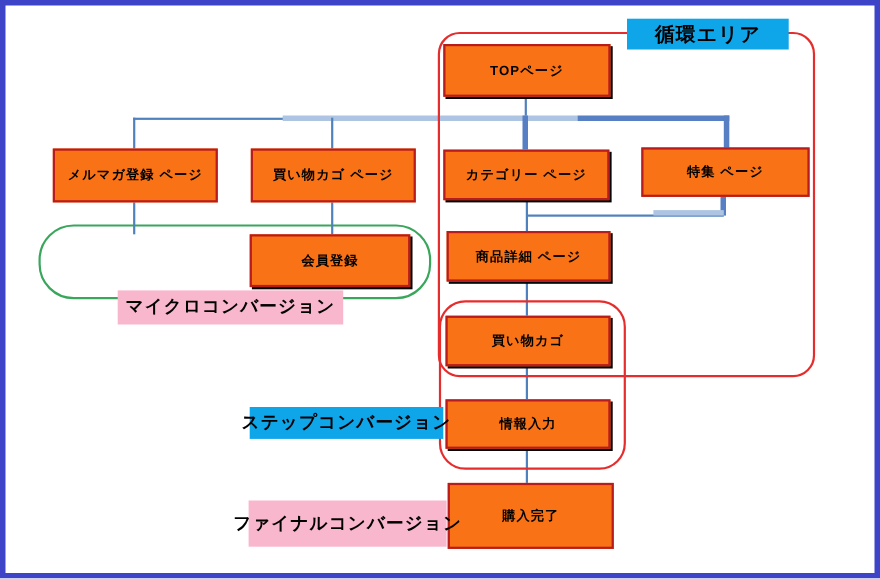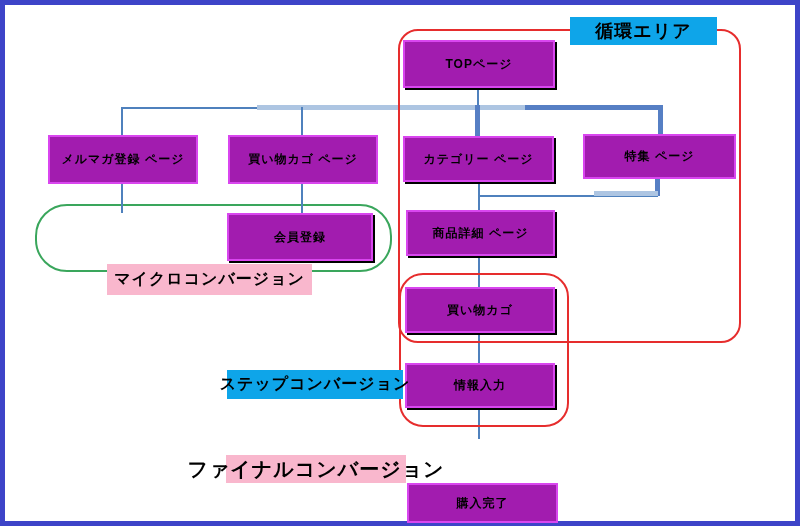--- a/index.html
+++ b/index.html
@@ -3,21 +3,21 @@
 <meta charset="utf-8">
 <style>
   html,body{margin:0;padding:0;background:#fff;}
   #frame{
     position:relative;width:800px;height:526px;background:#ffffff;
     box-shadow:inset 0 0 0 5px #3d44c8;overflow:hidden;
     font-family:"Liberation Sans",sans-serif;color:#000;
   }
   
   .box{
-    position:absolute;background:#a21caf;border:2px solid #d946ef;
+    position:absolute;background:#f97316;border:2px solid #b91c1c;
     display:flex;align-items:center;justify-content:center;
     font-size:12px;font-weight:bold;letter-spacing:1px;
     box-sizing:border-box;z-index:4;white-space:nowrap;
   }
   .box.shadow{box-shadow:2px 2px 0 0 #000;}
   
   .hline,.vline{position:absolute;z-index:2;}
   .hline{height:2px;background:#4f81bd;}
   .vline{width:2px;background:#4f81bd;}
   .hline.thick{height:5px;background:#567fc4;}
@@ -64,20 +64,20 @@
 
   <div class="box shadow" style="left:403px;top:40px;width:152px;height:48px;">TOPページ</div>
   <div class="box" style="left:48px;top:135px;width:150px;height:49px;">メルマガ登録 ページ</div>
   <div class="box" style="left:228px;top:135px;width:150px;height:49px;">買い物カゴ ページ</div>
   <div class="box shadow" style="left:403px;top:136px;width:151px;height:46px;">カテゴリー ページ</div>
   <div class="box" style="left:583px;top:134px;width:153px;height:45px;">特集 ページ</div>
   <div class="box shadow" style="left:227px;top:213px;width:146px;height:48px;">会員登録</div>
   <div class="box shadow" style="left:406px;top:210px;width:149px;height:46px;">商品詳細 ページ</div>
   <div class="box shadow" style="left:405px;top:287px;width:150px;height:46px;">買い物カゴ</div>
   <div class="box shadow" style="left:405px;top:363px;width:150px;height:45px;">情報入力</div>
-  <div class="box" style="left:407px;top:439px;width:151px;height:40px;margin-top:44px;">購入完了</div>
+  <div class="box" style="left:407px;top:439px;width:151px;height:60px;">購入完了</div>
 
   <div class="tag green" style="left:570px;top:17px;width:147px;height:28px;font-size:18px;">循環エリア</div>
   <div class="tag pink" style="left:107px;top:264px;width:205px;height:31px;font-size:16px;">マイクロコンバージョン</div>
   <div class="tag green" style="left:227px;top:370px;width:176px;height:29px;font-size:16px;">ステップコンバージョン</div>
-  <div class="tag pink" style="left:226px;top:455px;width:180px;height:28px;font-size:20px;">ファイナルコンバージョン</div>
+  <div class="tag pink" style="left:226px;top:455px;width:180px;height:42px;font-size:16px;">ファイナルコンバージョン</div>
 
 </div>
 
 </body></html>

